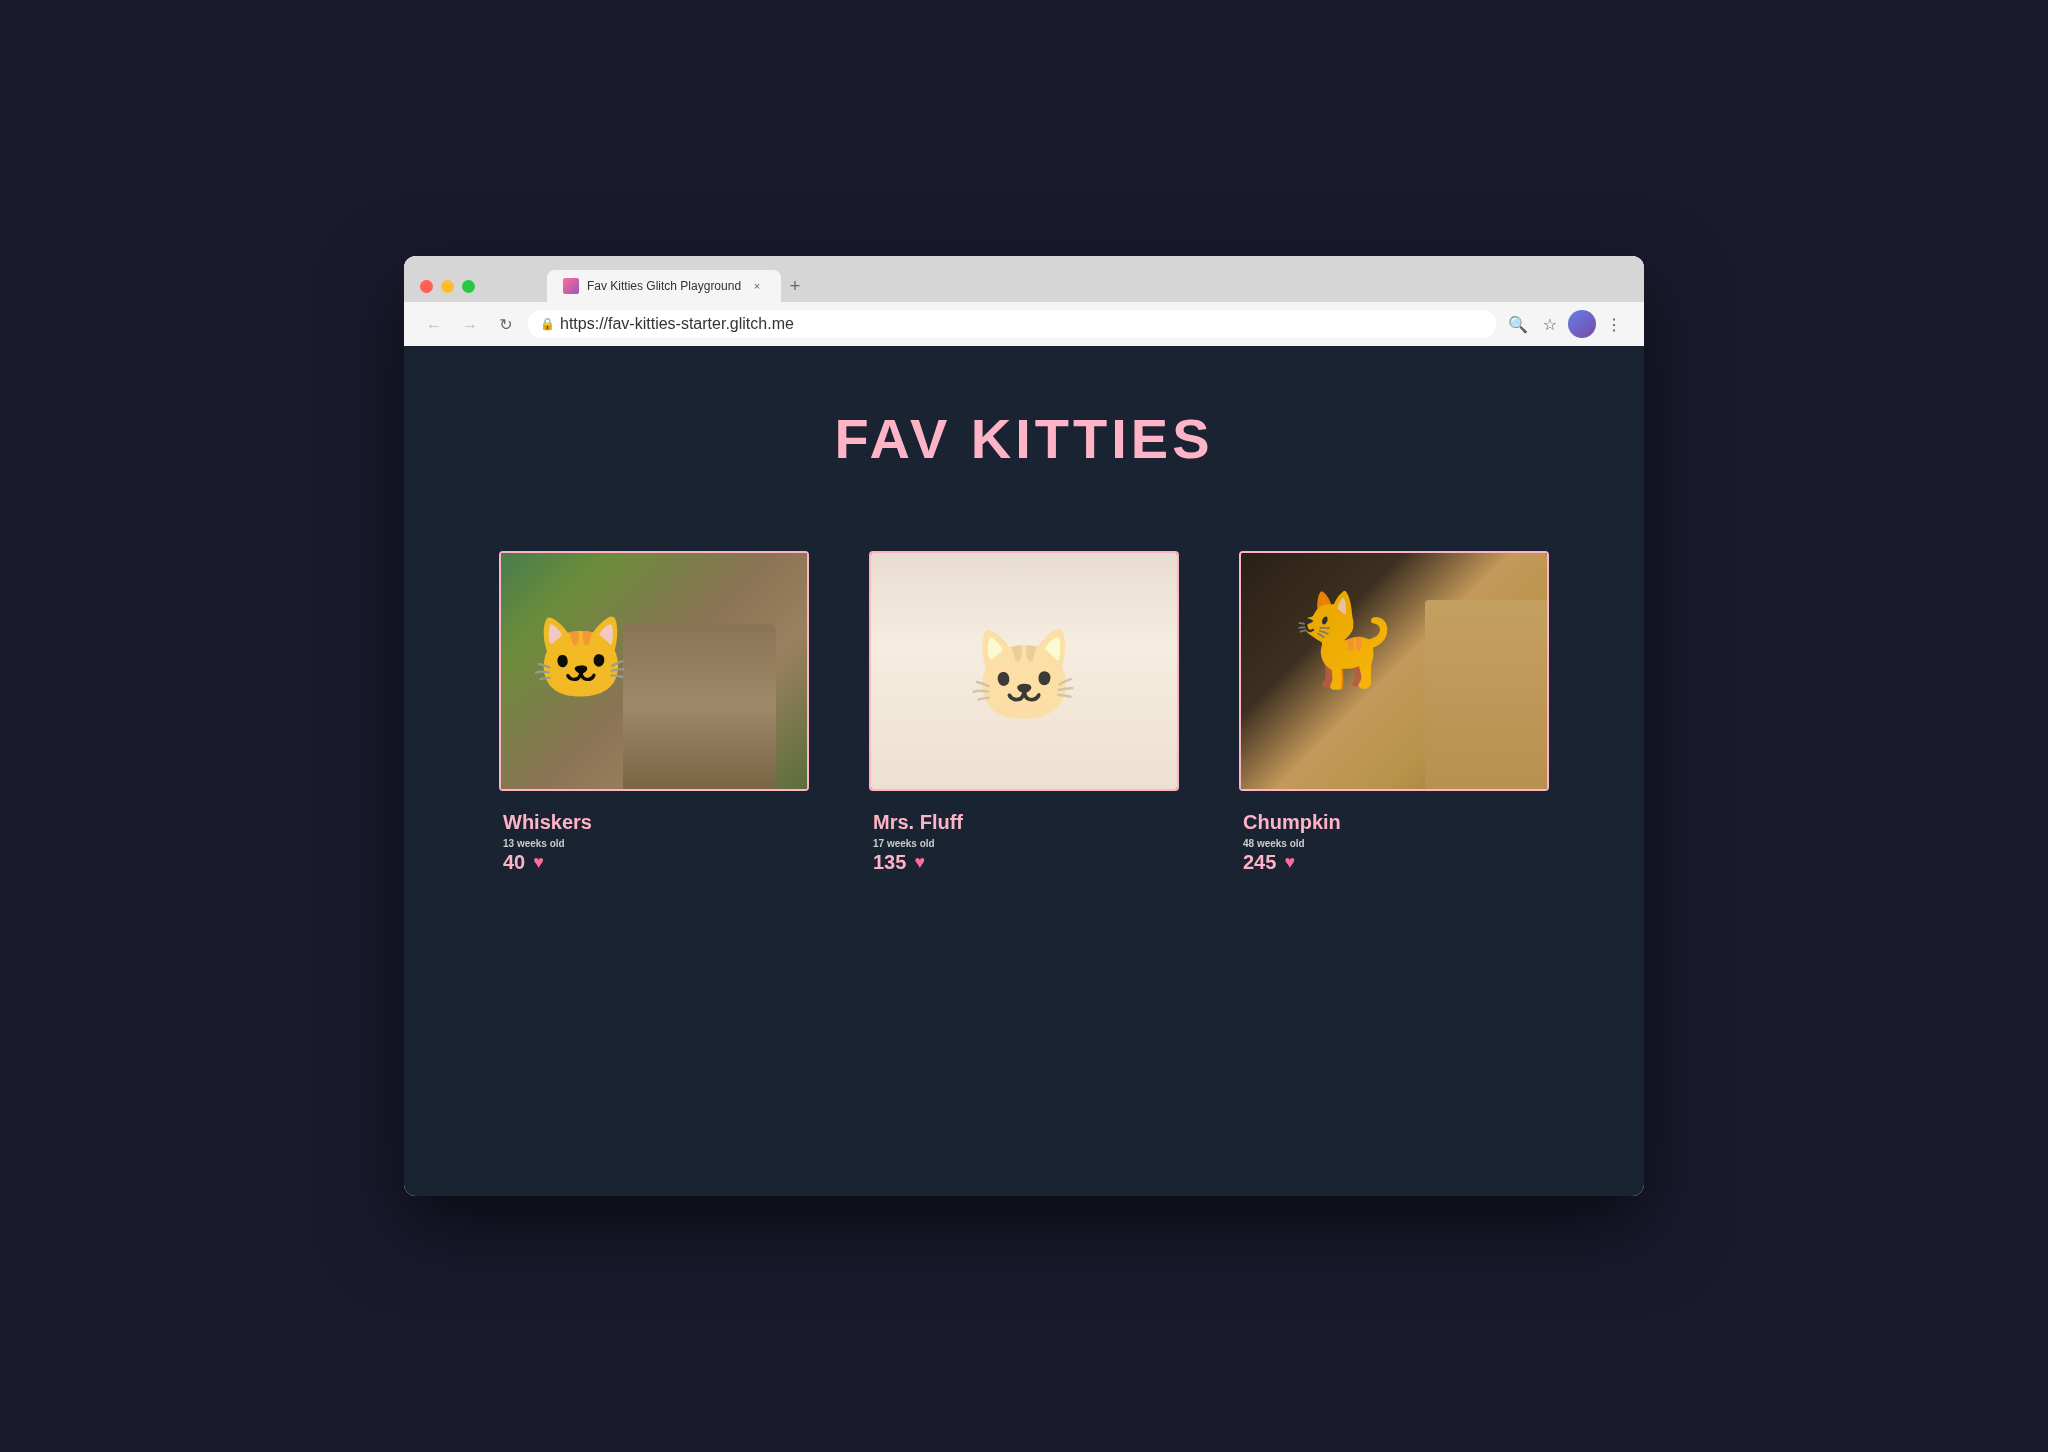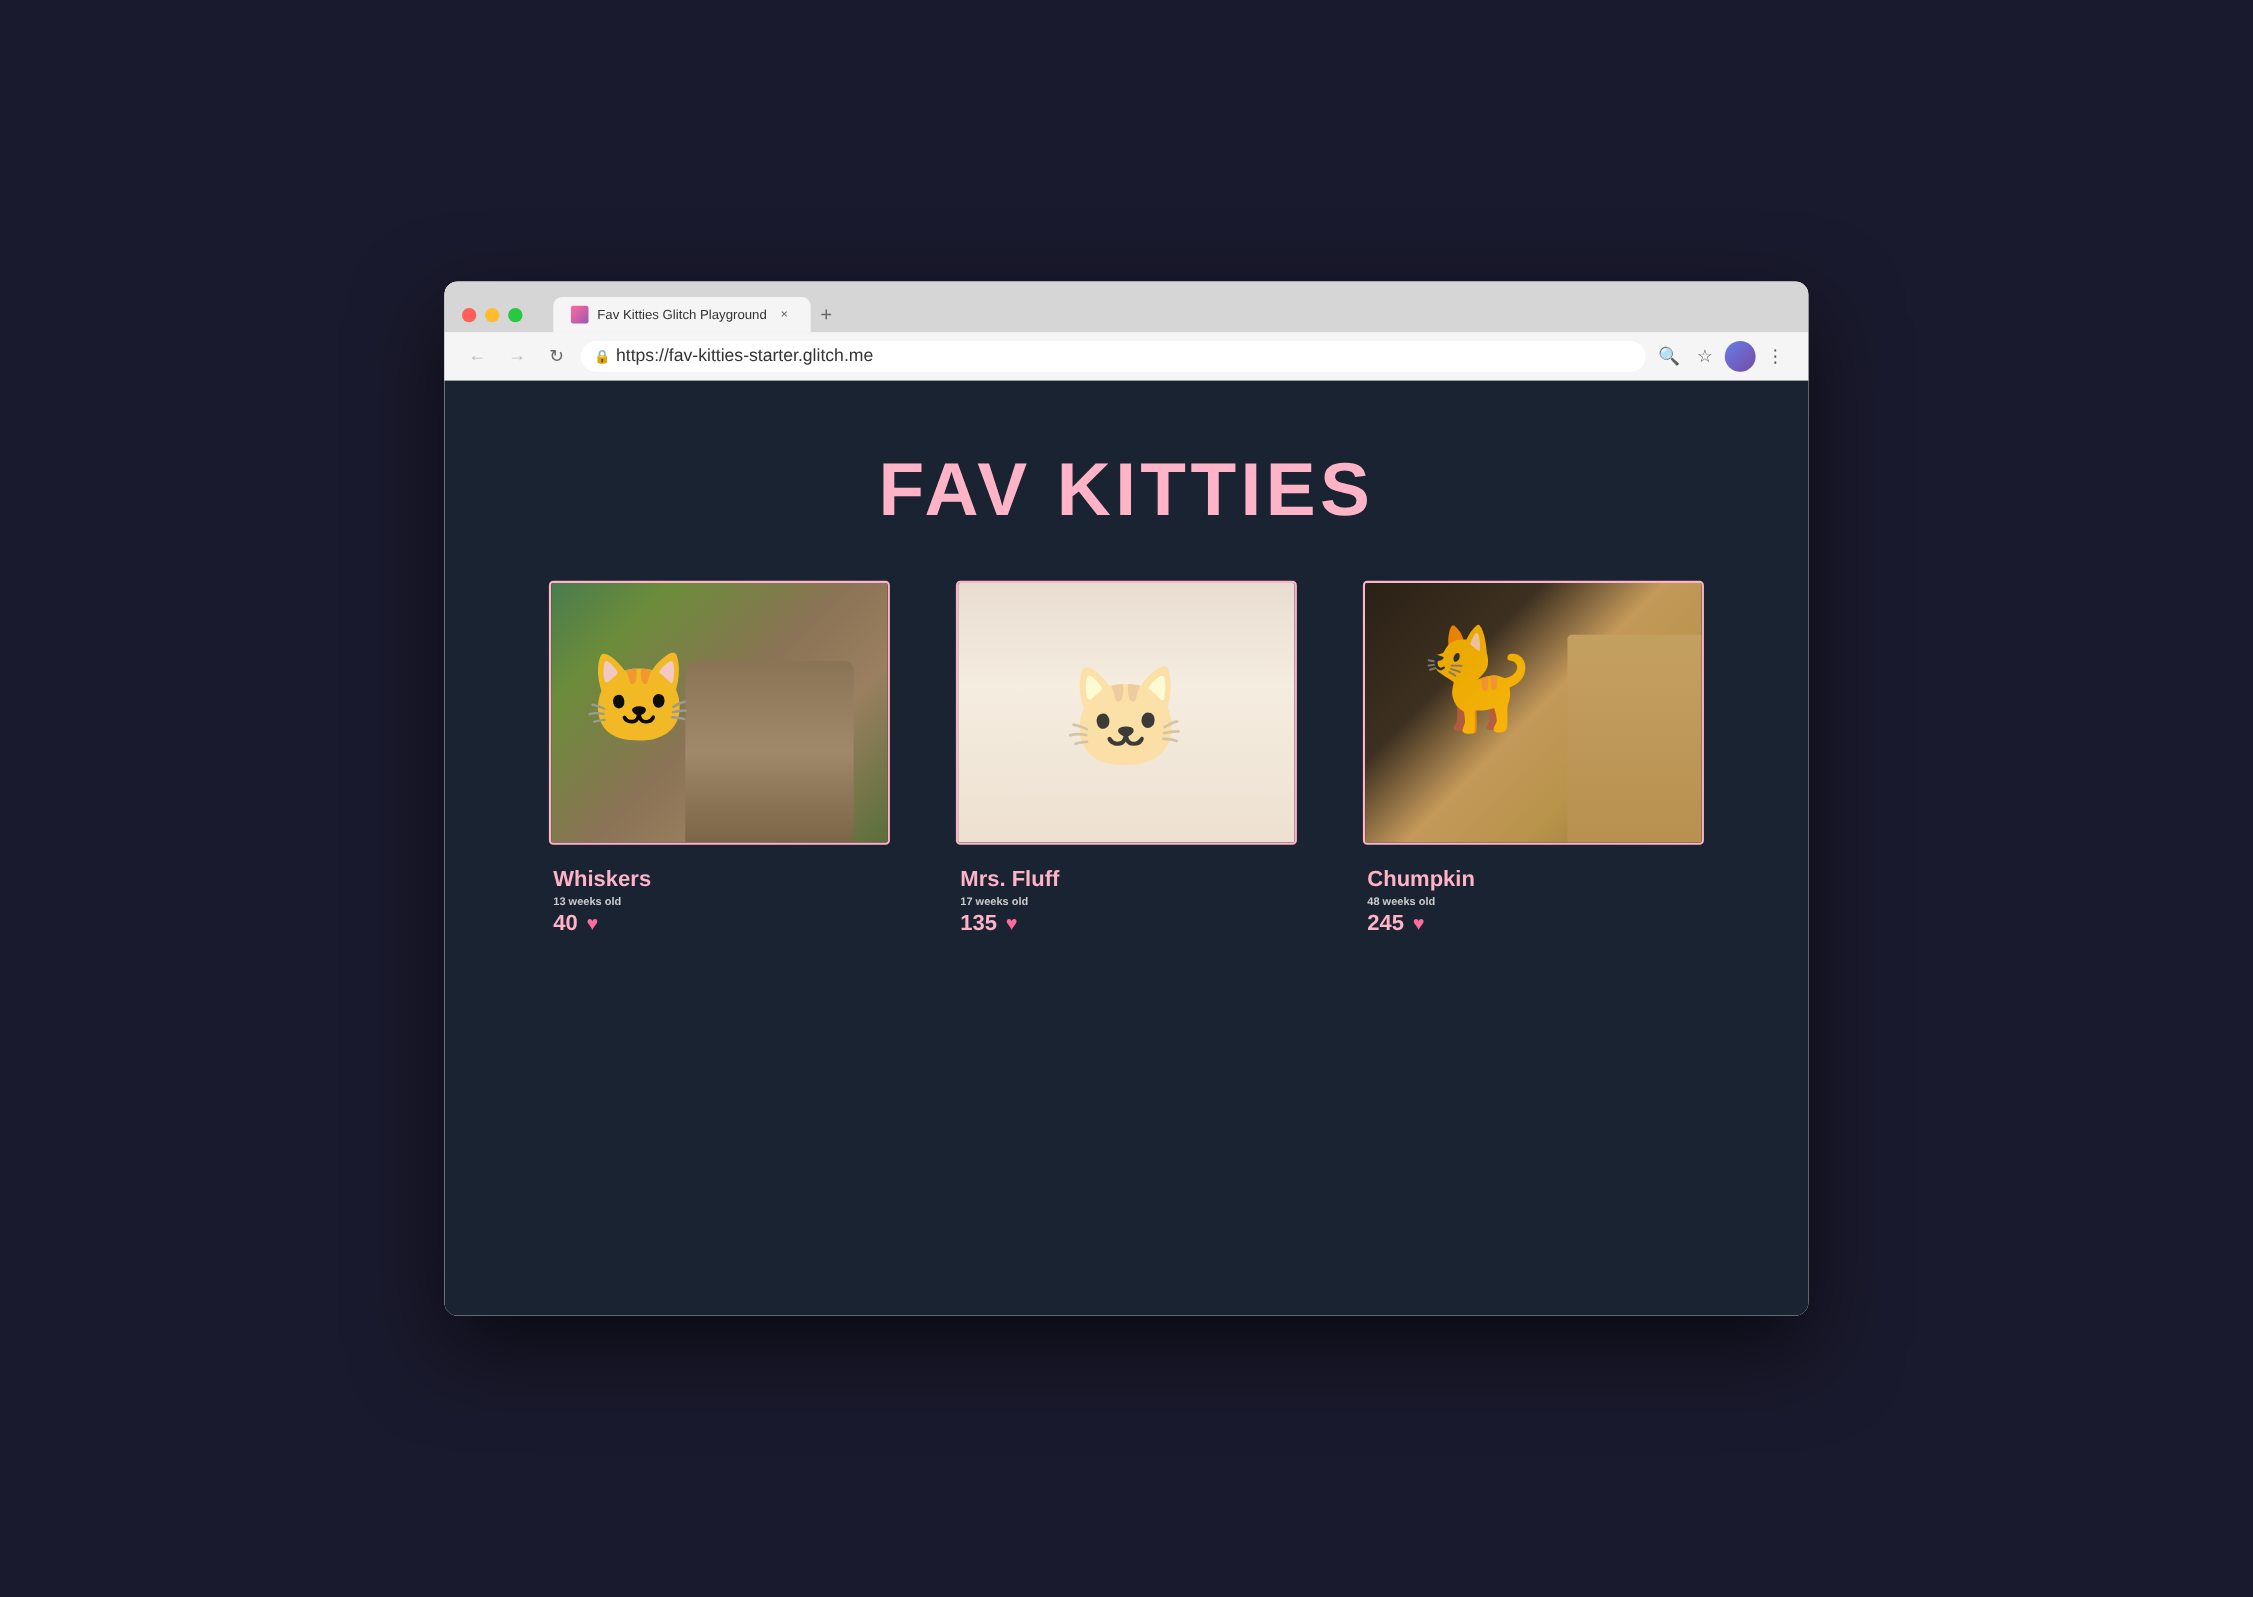--- a/index.html
+++ b/index.html
@@ -62,20 +62,21 @@
     .browser-tab {
       background: #f0f0f0;
       border-radius: 8px 8px 0 0;
       padding: 8px 16px;
       display: flex;
       align-items: center;
       gap: 8px;
       font-size: 13px;
       color: #333;
       min-width: 200px;
+      margin-left: 44px;
     }
 
     .browser-tab.active {
       background: #f5f5f5;
     }
 
     .tab-favicon {
       width: 16px;
       height: 16px;
       border-radius: 2px;
@@ -192,26 +193,26 @@
     .website-content {
       background: #1a2332;
       min-height: 850px;
       padding: 60px 80px 80px;
       display: flex;
       flex-direction: column;
       align-items: center;
     }
 
     .site-title {
-      font-size: 68px;
+      font-size: 56px;
       font-weight: 900;
       color: #ffb3c6;
       text-align: left;
       letter-spacing: 4px;
-      margin-bottom: 44px;
+      margin-bottom: 80px;
       font-family: Arial, sans-serif;
     }
 
     .kitties-grid {
       display: flex;
       gap: 60px;
       justify-content: center;
       align-items: flex-start;
     }
 

